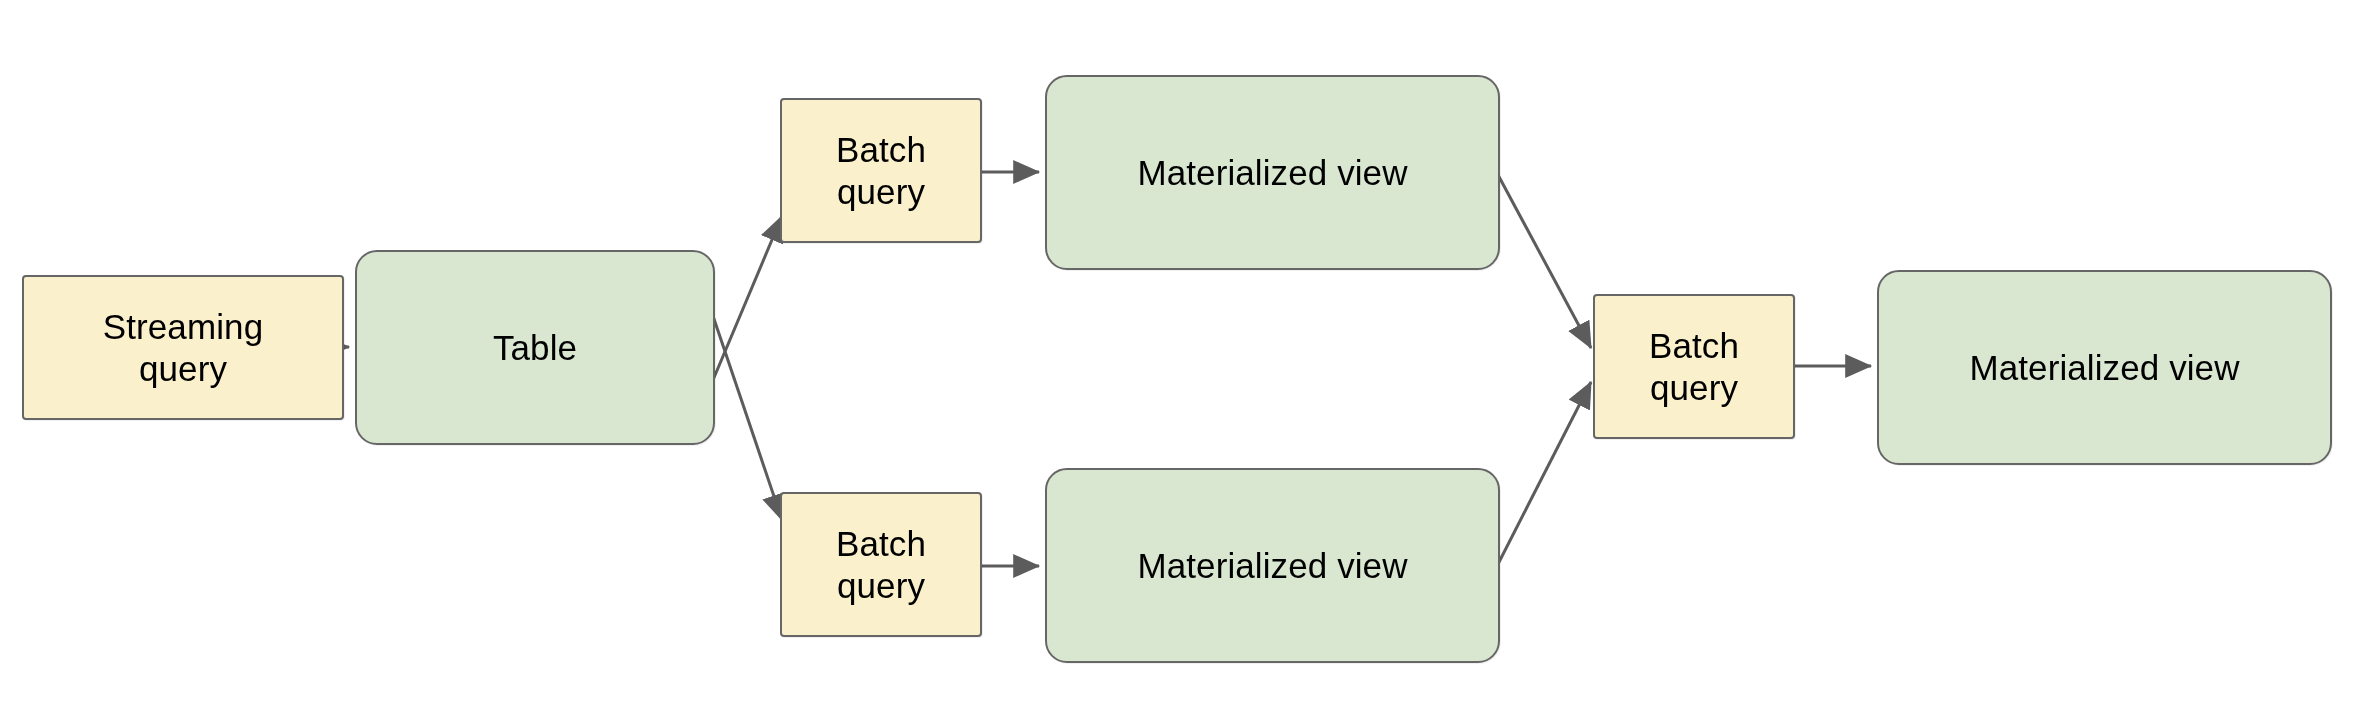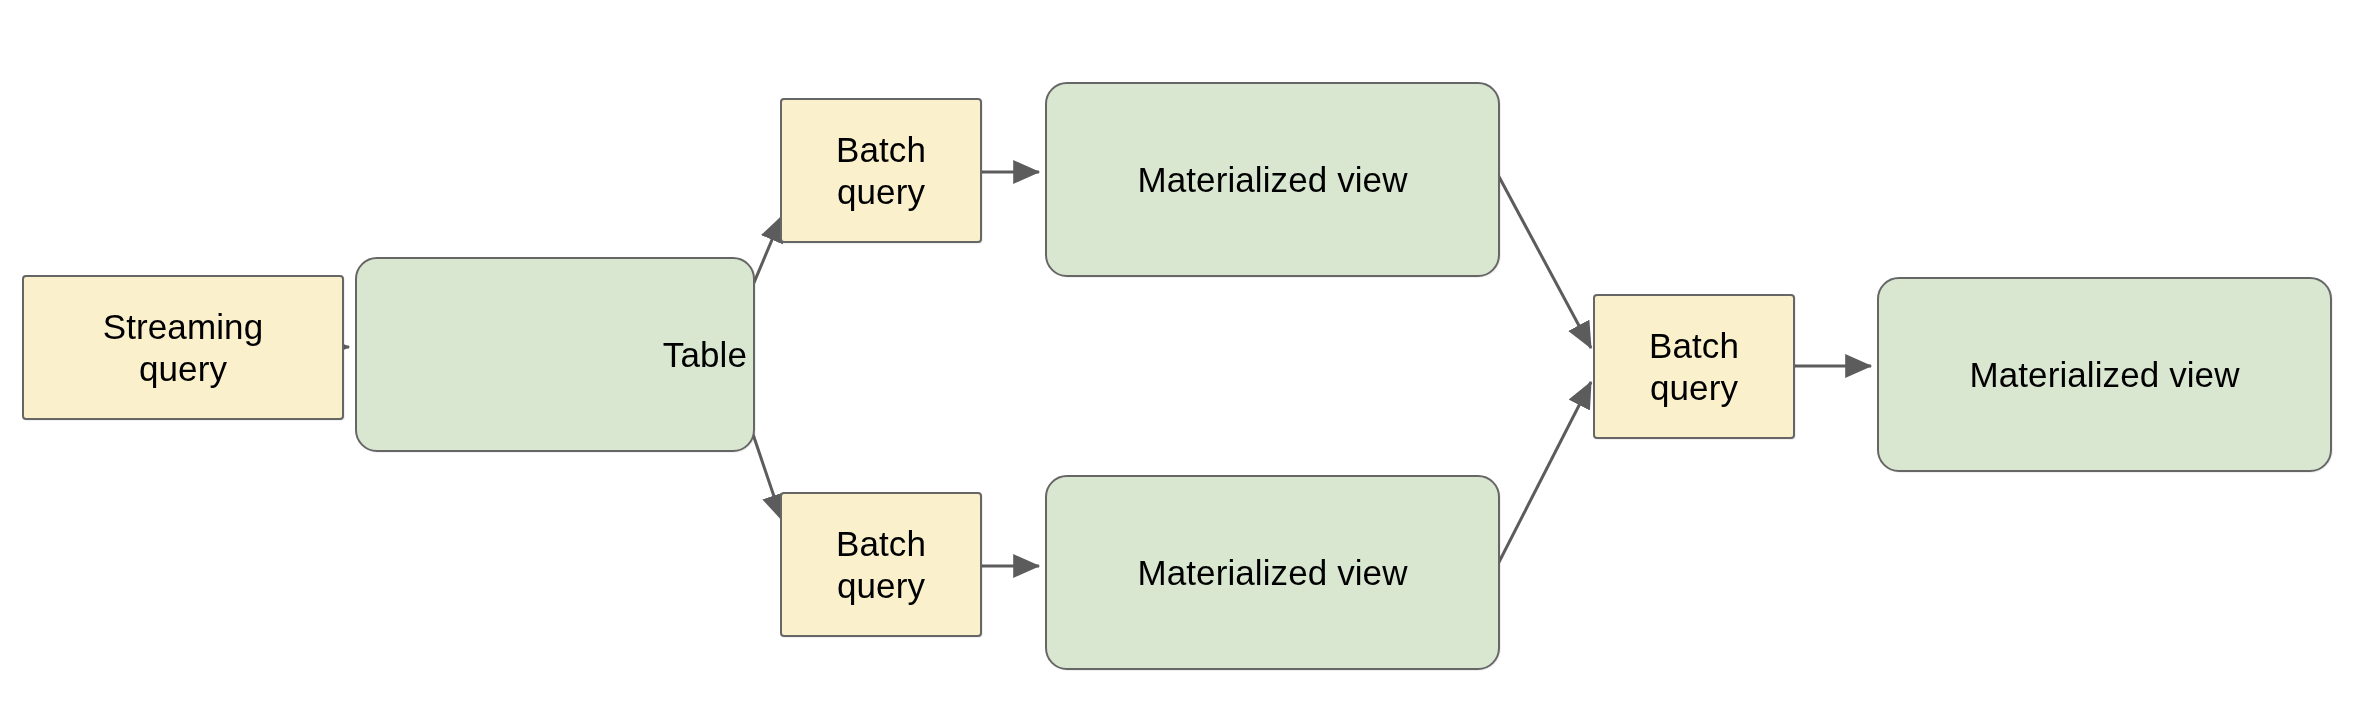--- a/index.html
+++ b/index.html
@@ -41,21 +41,20 @@
   }
   .node.process {
     background: #FAF0CB;
     border-radius: 4px;
     box-shadow: 1px 1px 0 rgba(0,0,0,0.06);
   }
   .node.datastore {
     background: #D9E7D1;
     border-radius: 22px;
     box-shadow: 1px 1px 0 rgba(0,0,0,0.06);
-    margin-top: 7px;
   }
   .node .label {
     display: block;
     white-space: pre-line;
     padding: 0 6px;
   }
 </style>
 </head>
 <body>
 
@@ -99,21 +98,21 @@
     <g>
       <line x1="1795" y1="366" x2="1871" y2="366" stroke="#5C5C5C" stroke-width="3" marker-end="url(#arrow)"></line>
     </g>
   </svg>
 
   <div class="node process" style="left: 22px; top: 275px; width: 322px; height: 145px; background: rgb(250, 240, 203); border-color: rgb(102, 102, 102); color: rgb(0, 0, 0);">
     <span class="label">Streaming
 query</span>
   </div>
 
-  <div class="node datastore" style="left: 355px; top: 250px; width: 400px; height: 195px; background: rgb(217, 231, 209); border-color: rgb(102, 102, 102); color: rgb(0, 0, 0); justify-content: flex-end;">
+  <div class="node datastore" style="left: 355px; top: 250px; width: 360px; height: 195px; background: rgb(217, 231, 209); border-color: rgb(102, 102, 102); color: rgb(0, 0, 0);">
     <span class="label">Table</span>
   </div>
 
   <div class="node process" style="left: 780px; top: 98px; width: 202px; height: 145px; background: rgb(250, 240, 203); border-color: rgb(102, 102, 102); color: rgb(0, 0, 0);">
     <span class="label">Batch
 query</span>
   </div>
 
   <div class="node datastore" style="left: 1045px; top: 75px; width: 455px; height: 195px; background: rgb(217, 231, 209); border-color: rgb(102, 102, 102); color: rgb(0, 0, 0);">
     <span class="label">Materialized view</span>

